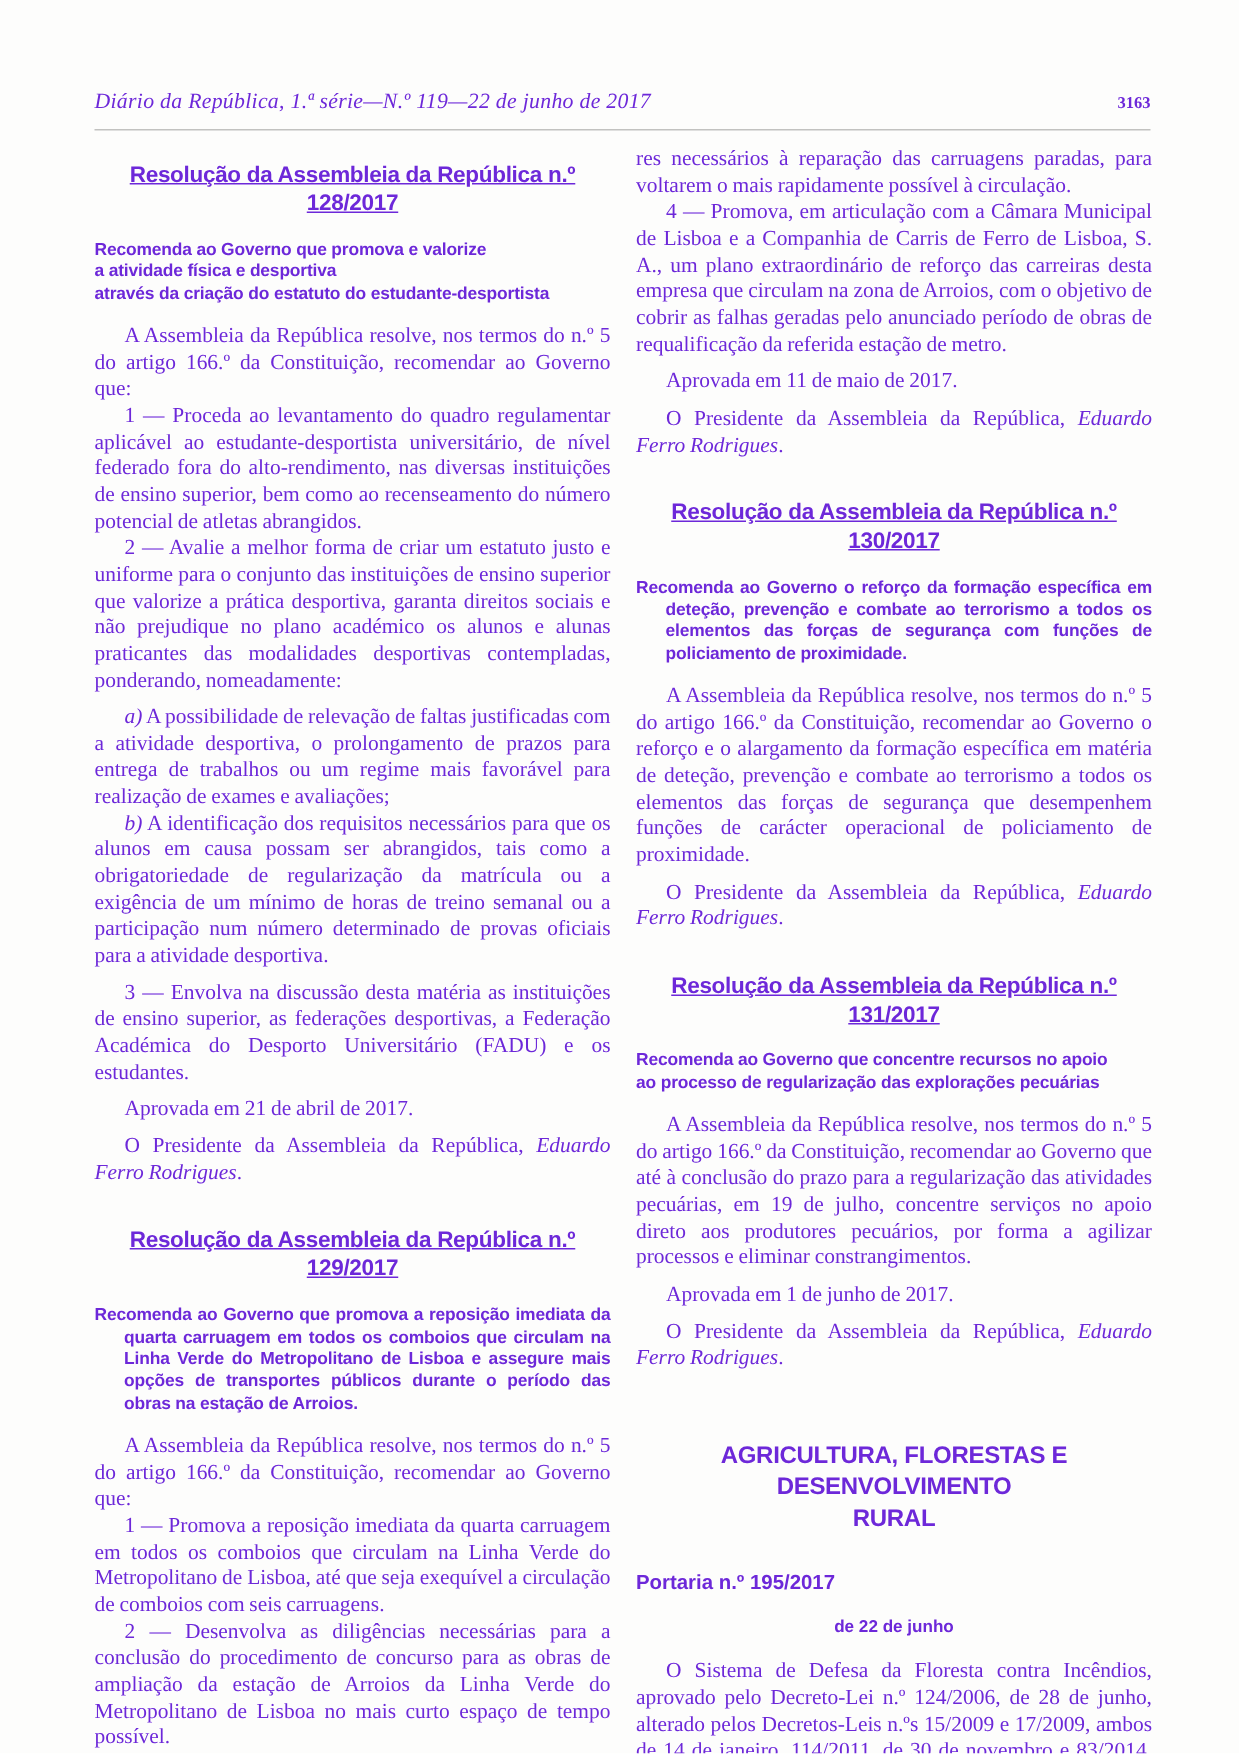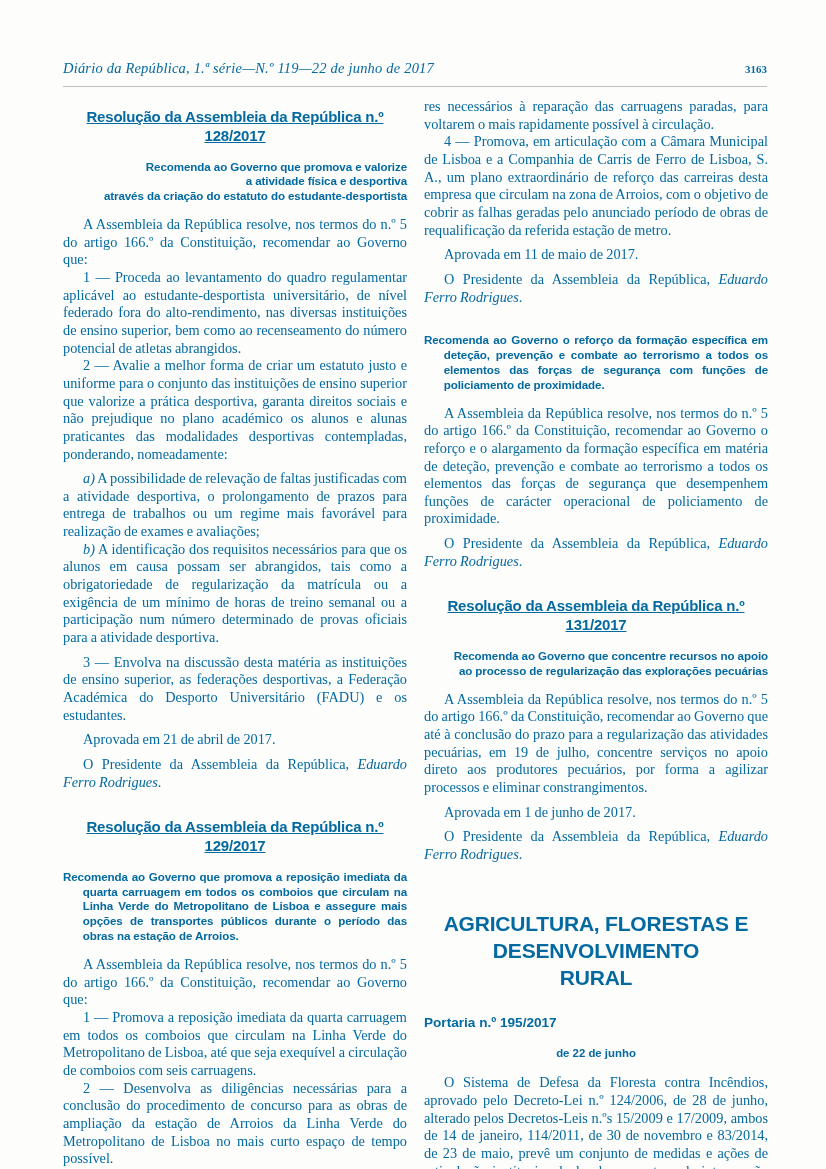--- a/index.html
+++ b/index.html
@@ -8,21 +8,21 @@
     background: #ffffff;
   }
   .page {
     position: relative;
     width: 826px;
     height: 1169px;
     background: #fdfdfc;
     box-sizing: border-box;
     padding: 60px 59px 0 63px;
     font-family: "Liberation Serif", "DejaVu Serif", serif;
-    color: #0369a1;
+    color: #6d28d9;
     overflow: hidden;
   }
   .page-header {
     display: flex;
     justify-content: space-between;
     align-items: baseline;
   }
   .journal-title {
     font-style: italic;
     font-size: 14.5px;
@@ -64,42 +64,42 @@
   }
   .res-subtitle {
     font-family: "Liberation Sans", "DejaVu Sans", sans-serif;
     font-weight: bold;
     font-size: 11.6px;
     line-height: 1.28;
     margin: 14px 0 12px 0;
     letter-spacing: -0.1px;
   }
   .res-subtitle.centered {
-    text-align: right;
+    text-align: left;
     white-space: pre-line;
   }
   .res-subtitle.hanging {
     text-align: justify;
     padding-left: 1.7em;
     text-indent: -1.7em;
   }
   p.body {
     font-size: 14.3px;
     line-height: 1.235;
     text-align: justify;
     margin: 0;
     word-spacing: -0.4px;
   }
   p.body.indent { text-indent: 1.4em; }
   p.body.gap-before { margin-top: 7px; }
   .ministry-section { margin-top: 46px; }
   .ministry-heading {
     font-family: "Liberation Sans", "DejaVu Sans", sans-serif;
     font-weight: bold;
-    font-size: 21px;
+    font-size: 16px;
     line-height: 1.3;
     text-align: center;
     white-space: pre-line;
     margin: 0;
     letter-spacing: -0.2px;
   }
   .portaria-title {
     font-family: "Liberation Sans", "DejaVu Sans", sans-serif;
     font-weight: bold;
     font-size: 13.6px;
@@ -159,20 +159,21 @@
     <section class="col">
 
       <article>
         <p class="body">res necessários à reparação das carruagens paradas, para voltarem o mais rapidamente possível à circulação.</p>
         <p class="body indent">4 — Promova, em articulação com a Câmara Municipal de Lisboa e a Companhia de Carris de Ferro de Lisboa, S. A., um plano extraordinário de reforço das carreiras desta empresa que circulam na zona de Arroios, com o objetivo de cobrir as falhas geradas pelo anunciado período de obras de requalificação da referida estação de metro.</p>
         <p class="body indent gap-before">Aprovada em 11 de maio de 2017.</p>
         <p class="body indent gap-before"><span>O Presidente da Assembleia da República, </span><i>Eduardo Ferro Rodrigues</i><span>.</span></p>
       </article>
 
       <article class="section">
+        <h1 class="res-title">Resolução da Assembleia da República n.º 130/2017</h1>
         <h2 class="res-subtitle hanging">Recomenda ao Governo o reforço da formação específica em deteção, prevenção e combate ao terrorismo a todos os elementos das forças de segurança com funções de policiamento de proximidade.</h2>
         <p class="body indent">A Assembleia da República resolve, nos termos do n.º 5 do artigo 166.º da Constituição, recomendar ao Governo o reforço e o alargamento da formação específica em matéria de deteção, prevenção e combate ao terrorismo a todos os elementos das forças de segurança que desempenhem funções de carácter operacional de policiamento de proximidade.</p>
         <p class="body indent gap-before"><span>O Presidente da Assembleia da República, </span><i>Eduardo Ferro Rodrigues</i><span>.</span></p>
       </article>
 
       <article class="section">
         <h1 class="res-title">Resolução da Assembleia da República n.º 131/2017</h1>
         <h2 class="res-subtitle centered">Recomenda ao Governo que concentre recursos no apoio
 ao processo de regularização das explorações pecuárias</h2>
         <p class="body indent">A Assembleia da República resolve, nos termos do n.º 5 do artigo 166.º da Constituição, recomendar ao Governo que até à conclusão do prazo para a regularização das atividades pecuárias, em 19 de julho, concentre serviços no apoio direto aos produtores pecuários, por forma a agilizar processos e eliminar constrangimentos.</p>

